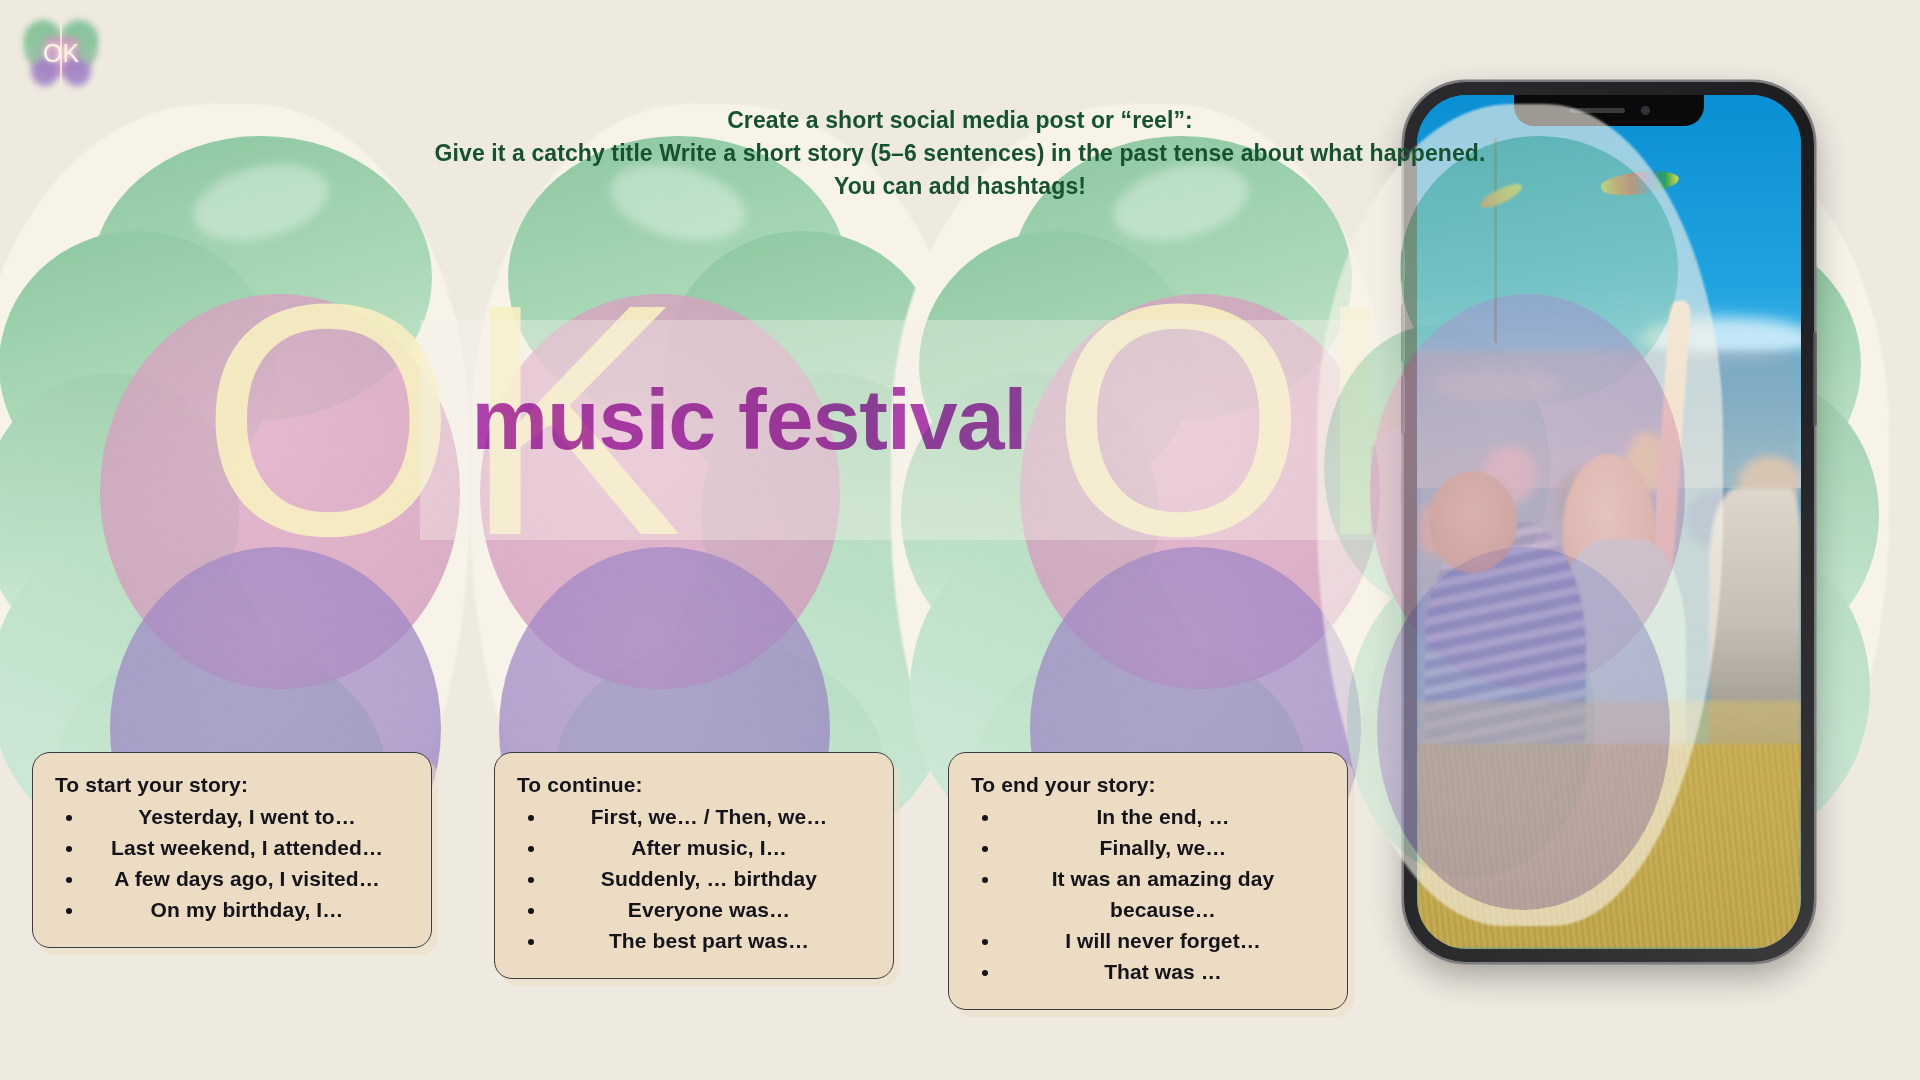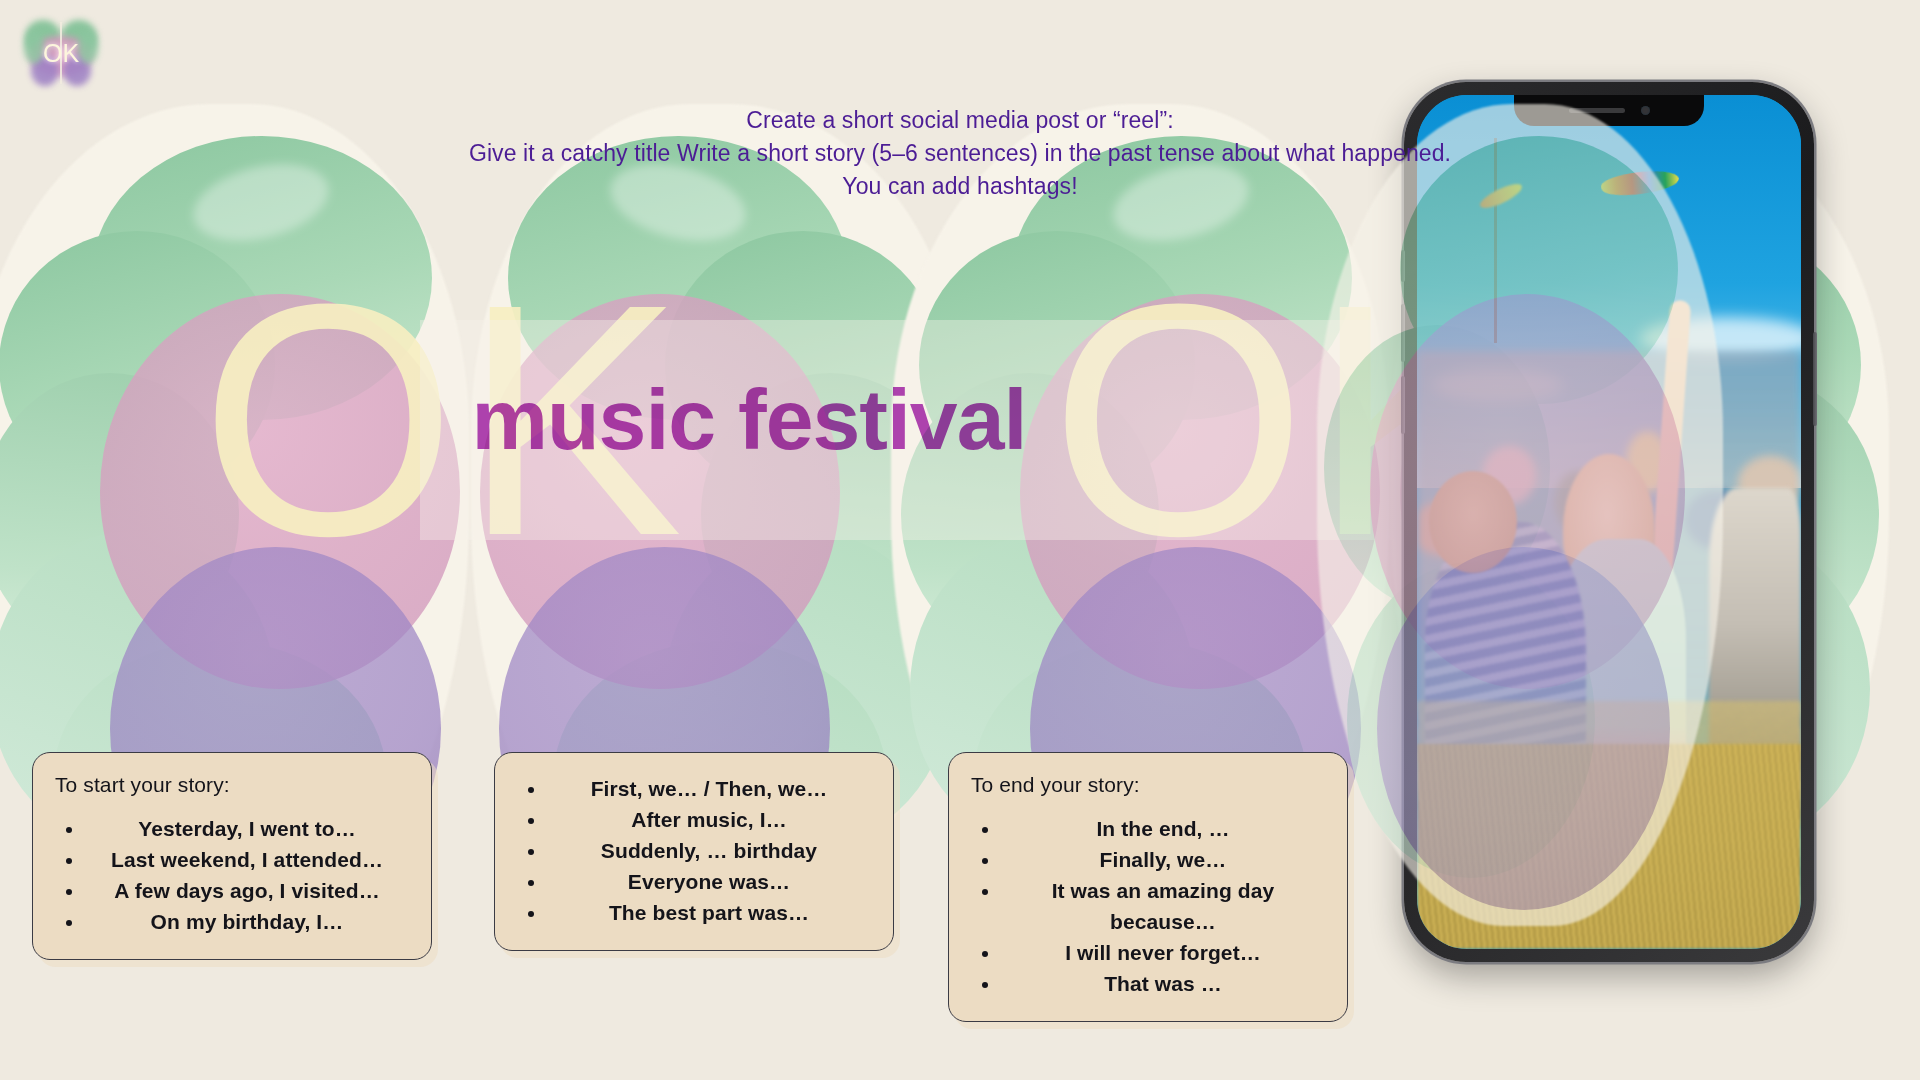--- a/index.html
+++ b/index.html
@@ -49,23 +49,23 @@
   }
 
   
   #heading {
     position: absolute;
     left: 0; right: 0;
     top: 104px;
     z-index: 35;
     text-align: center;
     font-size: 23px;
-    font-weight: 400;
+    font-weight: 700;
     line-height: 33px;
-    color: #4c1d95;
+    color: #14532d;
     letter-spacing: .1px;
     padding: 0 200px;
   }
   #heading .hline { display: block; }
 
   
   .brain-wrap {
     position: absolute;
     z-index: 10;
     pointer-events: none;
@@ -157,22 +157,22 @@
     padding: 20px 22px 22px 22px;
     color: #14141a;
     box-shadow: 6px 7px 0 rgba(236,220,195,.55);
   }
   #card-1 { left: 32px;  top: 752px; width: 400px; }
   #card-2 { left: 494px; top: 752px; width: 400px; }
   #card-3 { left: 948px; top: 752px; width: 400px; }
 
   .card h3 {
     font-size: 21px;
-    font-weight: 400;
-    margin-bottom: 16px;
+    font-weight: 700;
+    margin-bottom: 4px;
     letter-spacing: .1px;
   }
   .card ul {
     list-style: disc;
     margin-left: 30px;
     text-align: center;
   }
   .card li {
     font-size: 21px;
     font-weight: 700;
@@ -444,20 +444,21 @@
     <h3>To start your story:</h3>
     <ul>
       <li>Yesterday, I went to…</li>
       <li>Last weekend, I attended…</li>
       <li>A few days ago, I visited…</li>
       <li>On my birthday, I…</li>
     </ul>
   </div>
 
   <div class="card" id="card-2">
+    <h3>To continue:</h3>
     <ul>
       <li>First, we… / Then, we…</li>
       <li>After music, I…</li>
       <li>Suddenly, … birthday</li>
       <li>Everyone was…</li>
       <li>The best part was…</li>
     </ul>
   </div>
 
   <div class="card" id="card-3">

